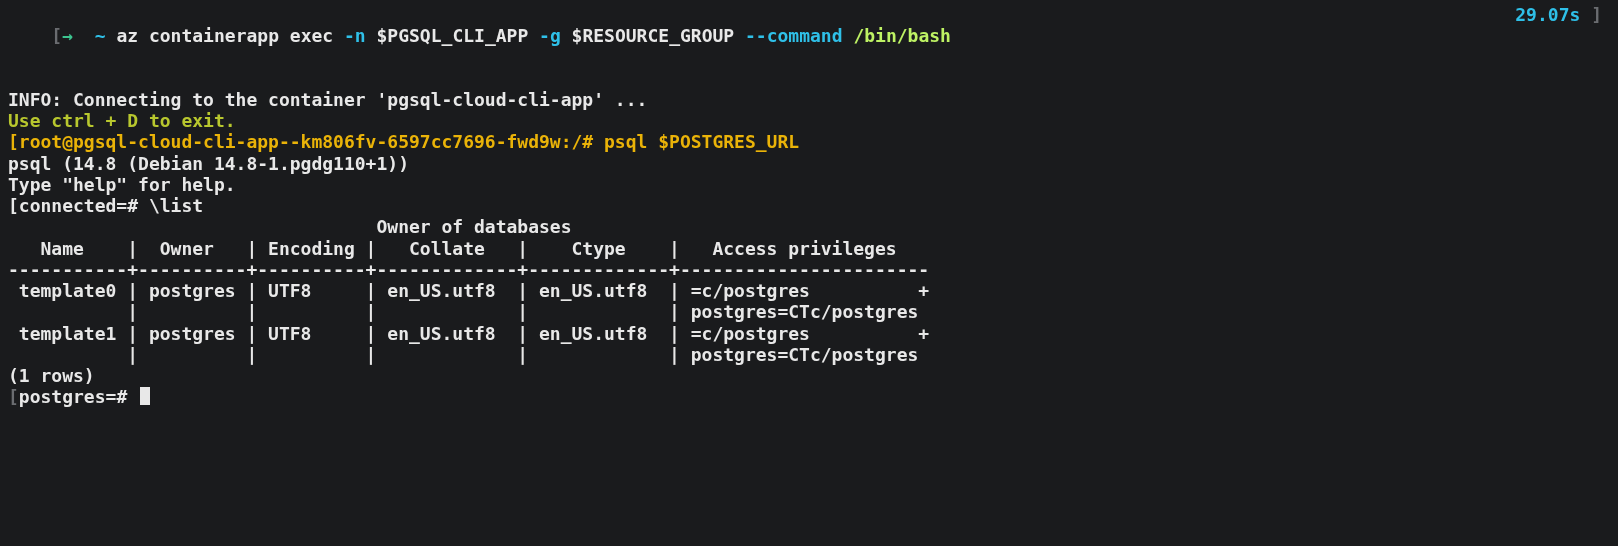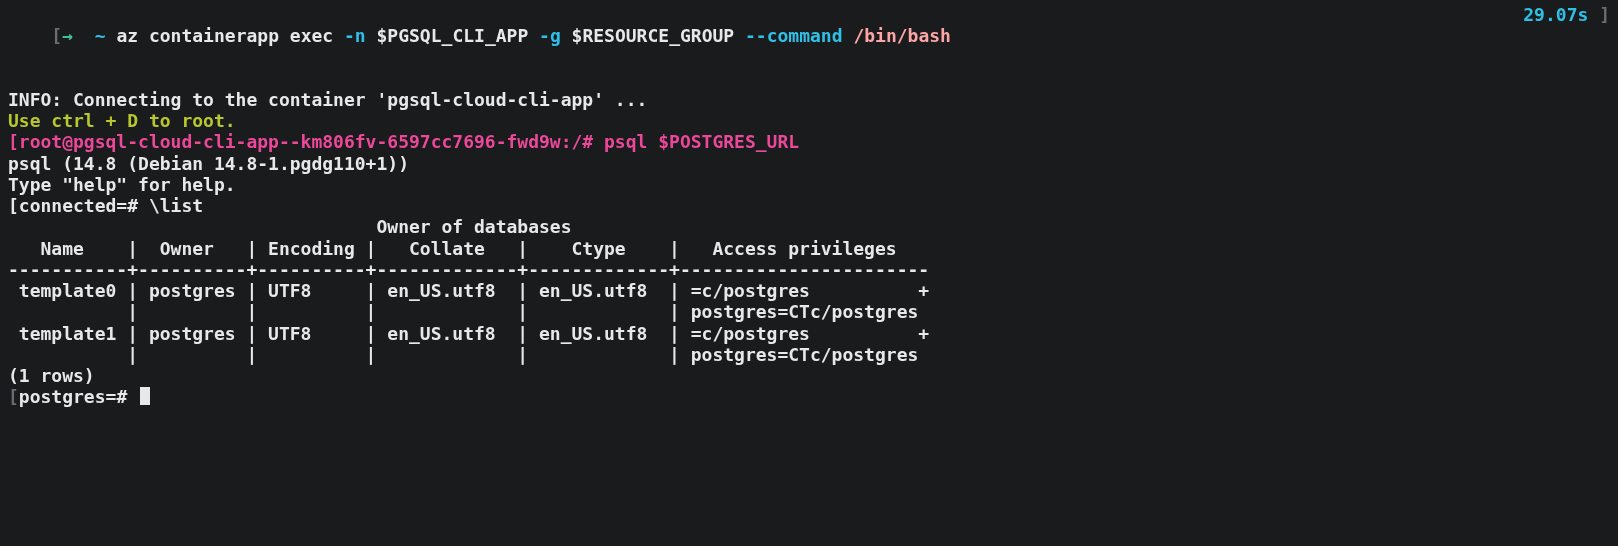--- a/index.html
+++ b/index.html
@@ -20,25 +20,25 @@
     padding: 4px 8px 4px 8px;
     background: #1a1b1d;
     overflow: hidden;
     position: relative;
   }
   .line { white-space: pre; }
   .arrow { color: #3cc48f; }
   .tilde { color: #2fc0e8; }
   .cmd   { color: #e8e8e8; }
   .opt   { color: #2fc0e8; }
-  .path  { color: #fca5a5; }
-  .time  { color: #2fc0e8; position: absolute; right: 8px; top: 4px; }
+  .path  { color: #bef264; }
+  .time  { color: #2fc0e8; position: absolute; right: 16px; top: 4px; }
   .info  { color: #e8e8e8; }
   .hint  { color: #b8c72e; }
-  .prompt-root { color: #ec4899; }
+  .prompt-root { color: #eab308; }
   .psql-prompt { color: #e8e8e8; }
   .cursor {
     display: inline-block;
     width: 10px;
     height: 18px;
     background: #e8e8e8;
     vertical-align: -2px;
     margin-left: 2px;
   }
   .bracket-dim { color: #6a6c70; }
@@ -47,21 +47,21 @@
 <body>
 
 <div class="terminal">
 
   <div class="line">
     <span class="bracket-dim">[</span><span class="arrow">→</span>  <span class="tilde">~</span> <span class="cmd">az containerapp exec </span><span class="opt">-n</span><span class="cmd"> $PGSQL_CLI_APP </span><span class="opt">-g</span><span class="cmd"> $RESOURCE_GROUP </span><span class="opt">--command</span><span class="cmd"> </span><span class="path">/bin/bash</span>
     <span class="time"><span>29.07s</span> <span class="bracket-dim">]</span></span>
   </div>
 
   <div class="line info">INFO: Connecting to the container 'pgsql-cloud-cli-app' ...</div>
-  <div class="line hint">Use ctrl + D to root.</div>
+  <div class="line hint">Use ctrl + D to exit.</div>
   <div class="line prompt-root">[root@pgsql-cloud-cli-app--km806fv-6597cc7696-fwd9w:/# psql $POSTGRES_URL</div>
   <div class="line">psql (14.8 (Debian 14.8-1.pgdg110+1))</div>
   <div class="line">Type "help" for help.</div>
   <div class="line"></div>
   <div class="line psql-prompt">[connected=# \list</div>
   <div class="line">                                  Owner of databases</div>
   <div class="line">   Name    |  Owner   | Encoding |   Collate   |    Ctype    |   Access privileges</div>
   <div class="line">-----------+----------+----------+-------------+-------------+-----------------------</div>
   <div class="line"> template0 | postgres | UTF8     | en_US.utf8  | en_US.utf8  | =c/postgres          +</div>
   <div class="line">           |          |          |             |             | postgres=CTc/postgres</div>

